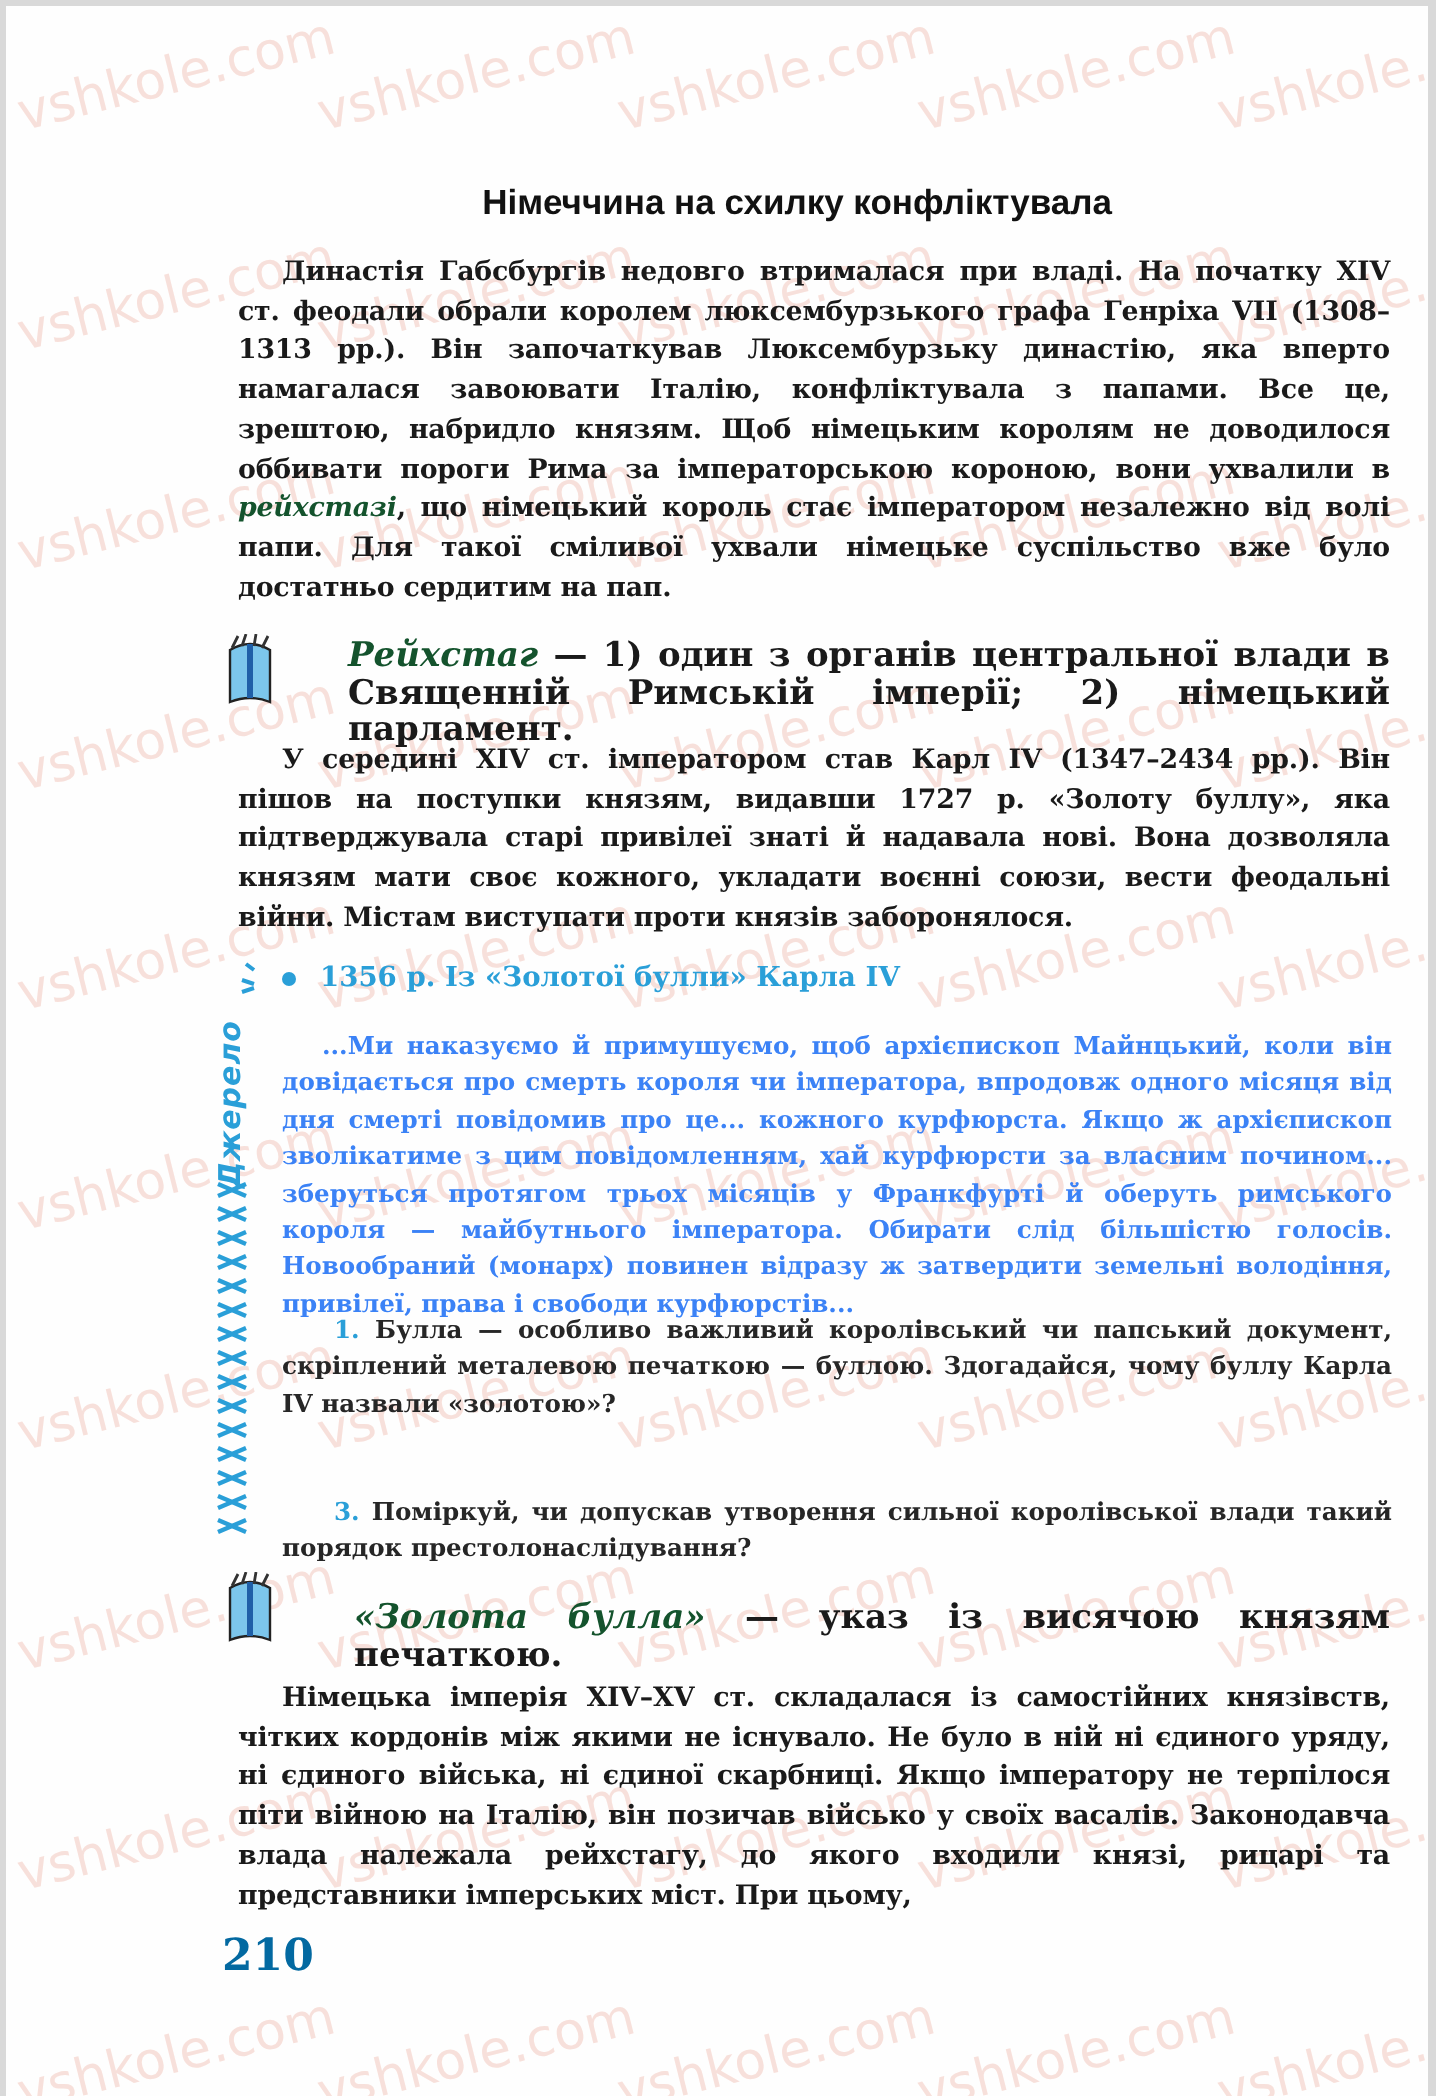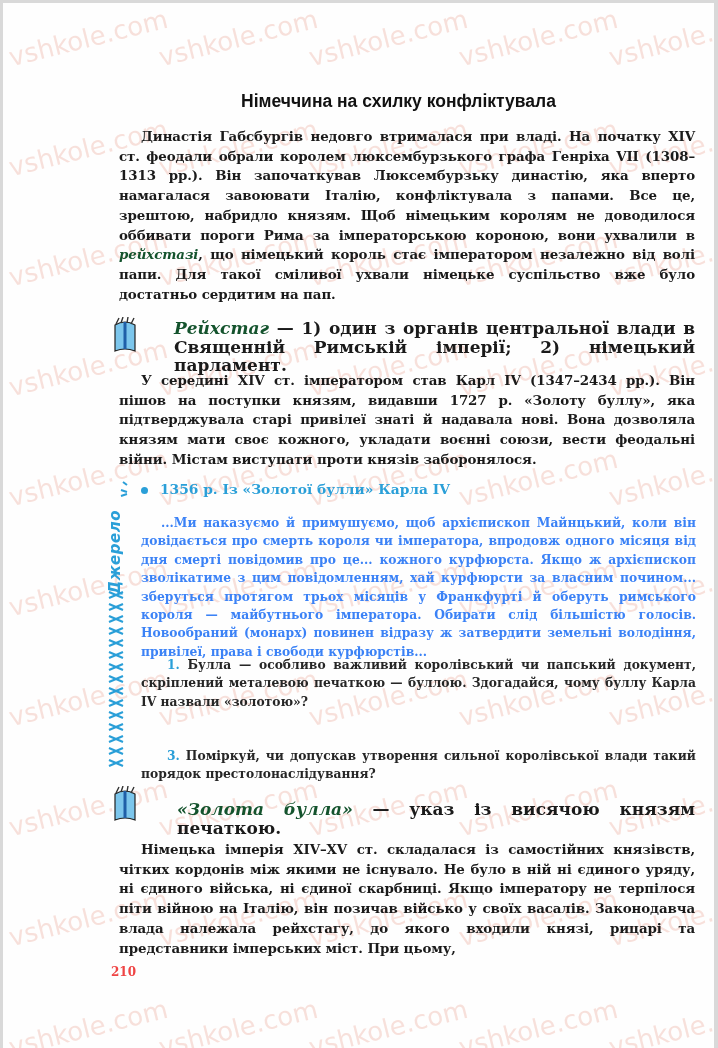--- a/index.html
+++ b/index.html
@@ -51,21 +51,21 @@
       position: absolute; left: 38px; top: 3px; color: #2a9fd8; font-weight: 700; font-size: 13.8px;
     }
     .source-heading .dot { display: inline-block; width: 7px; height: 7px; border-radius: 50%; background: #2a9fd8; margin-right: 12px; vertical-align: middle; }
     .source-text {
       position: absolute; left: 38px; top: 36px; width: 555px; font-size: 12.3px; line-height: 18.4px;
       color: #3b82f6; text-align: justify; text-indent: 20px; font-weight: 600;
     }
     .q { position: absolute; left: 38px; width: 555px; font-size: 12.3px; line-height: 18.4px; color: #262626; text-align: justify; text-indent: 26px; font-weight: 600; }
     .q .n { color: #2a9fd8; }
     .pagenum {
-      position: absolute; left: 108px; top: 962px; font-weight: 800; font-size: 12px; color: #ef4444;
+      position: absolute; left: 108px; top: 962px; font-weight: 800; font-size: 22px; color: #0369a1;
     }
   </style>
 </head>
 <body>
 
 <div class="page">
   <div class="wm-layer" id="wm">
       <div class="wm" style="left: 4px; top: 20px;">vshkole.com</div>
       <div class="wm" style="left: 154px; top: 20px;">vshkole.com</div>
       <div class="wm" style="left: 304px; top: 20px;">vshkole.com</div>

